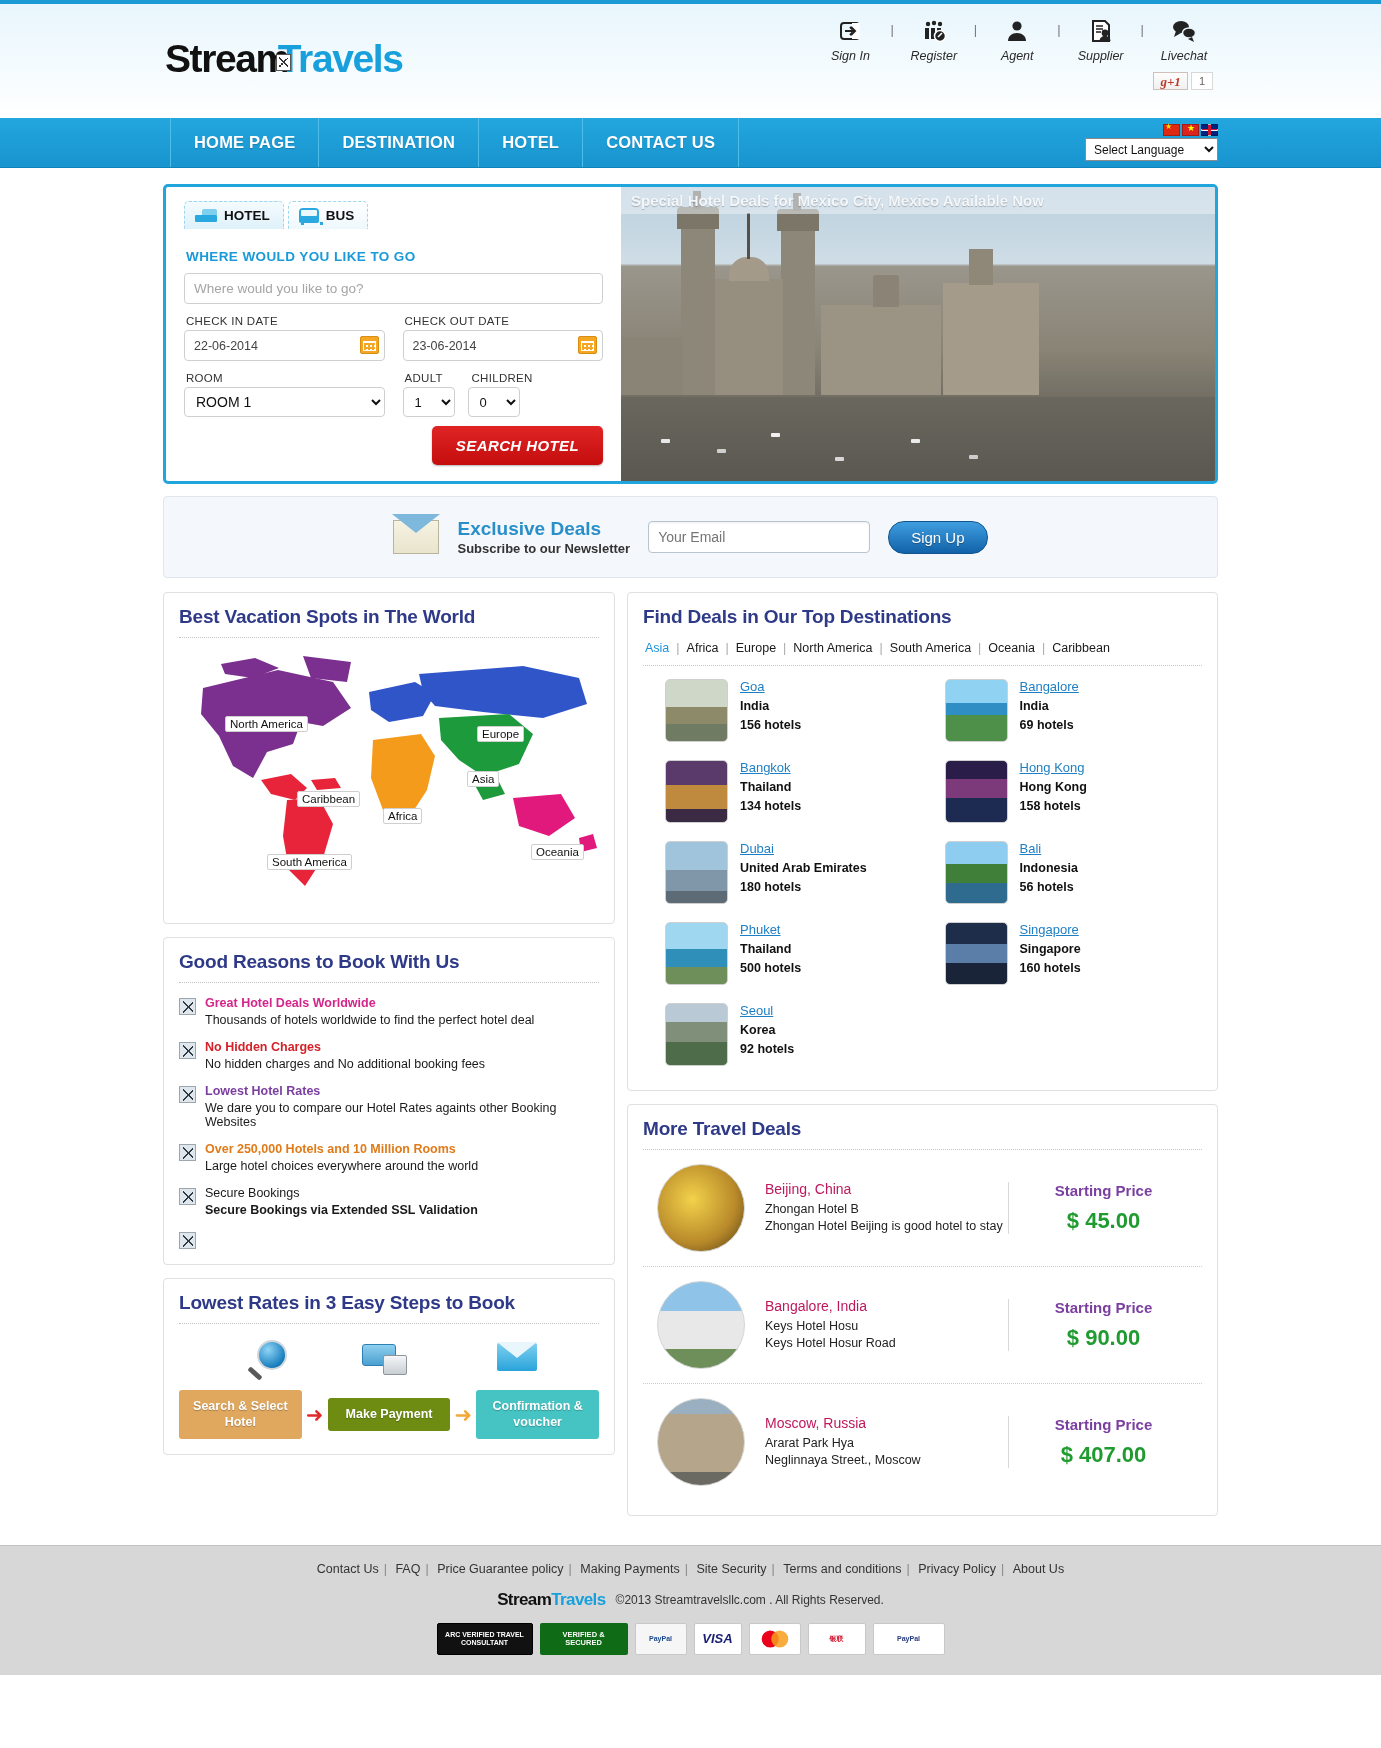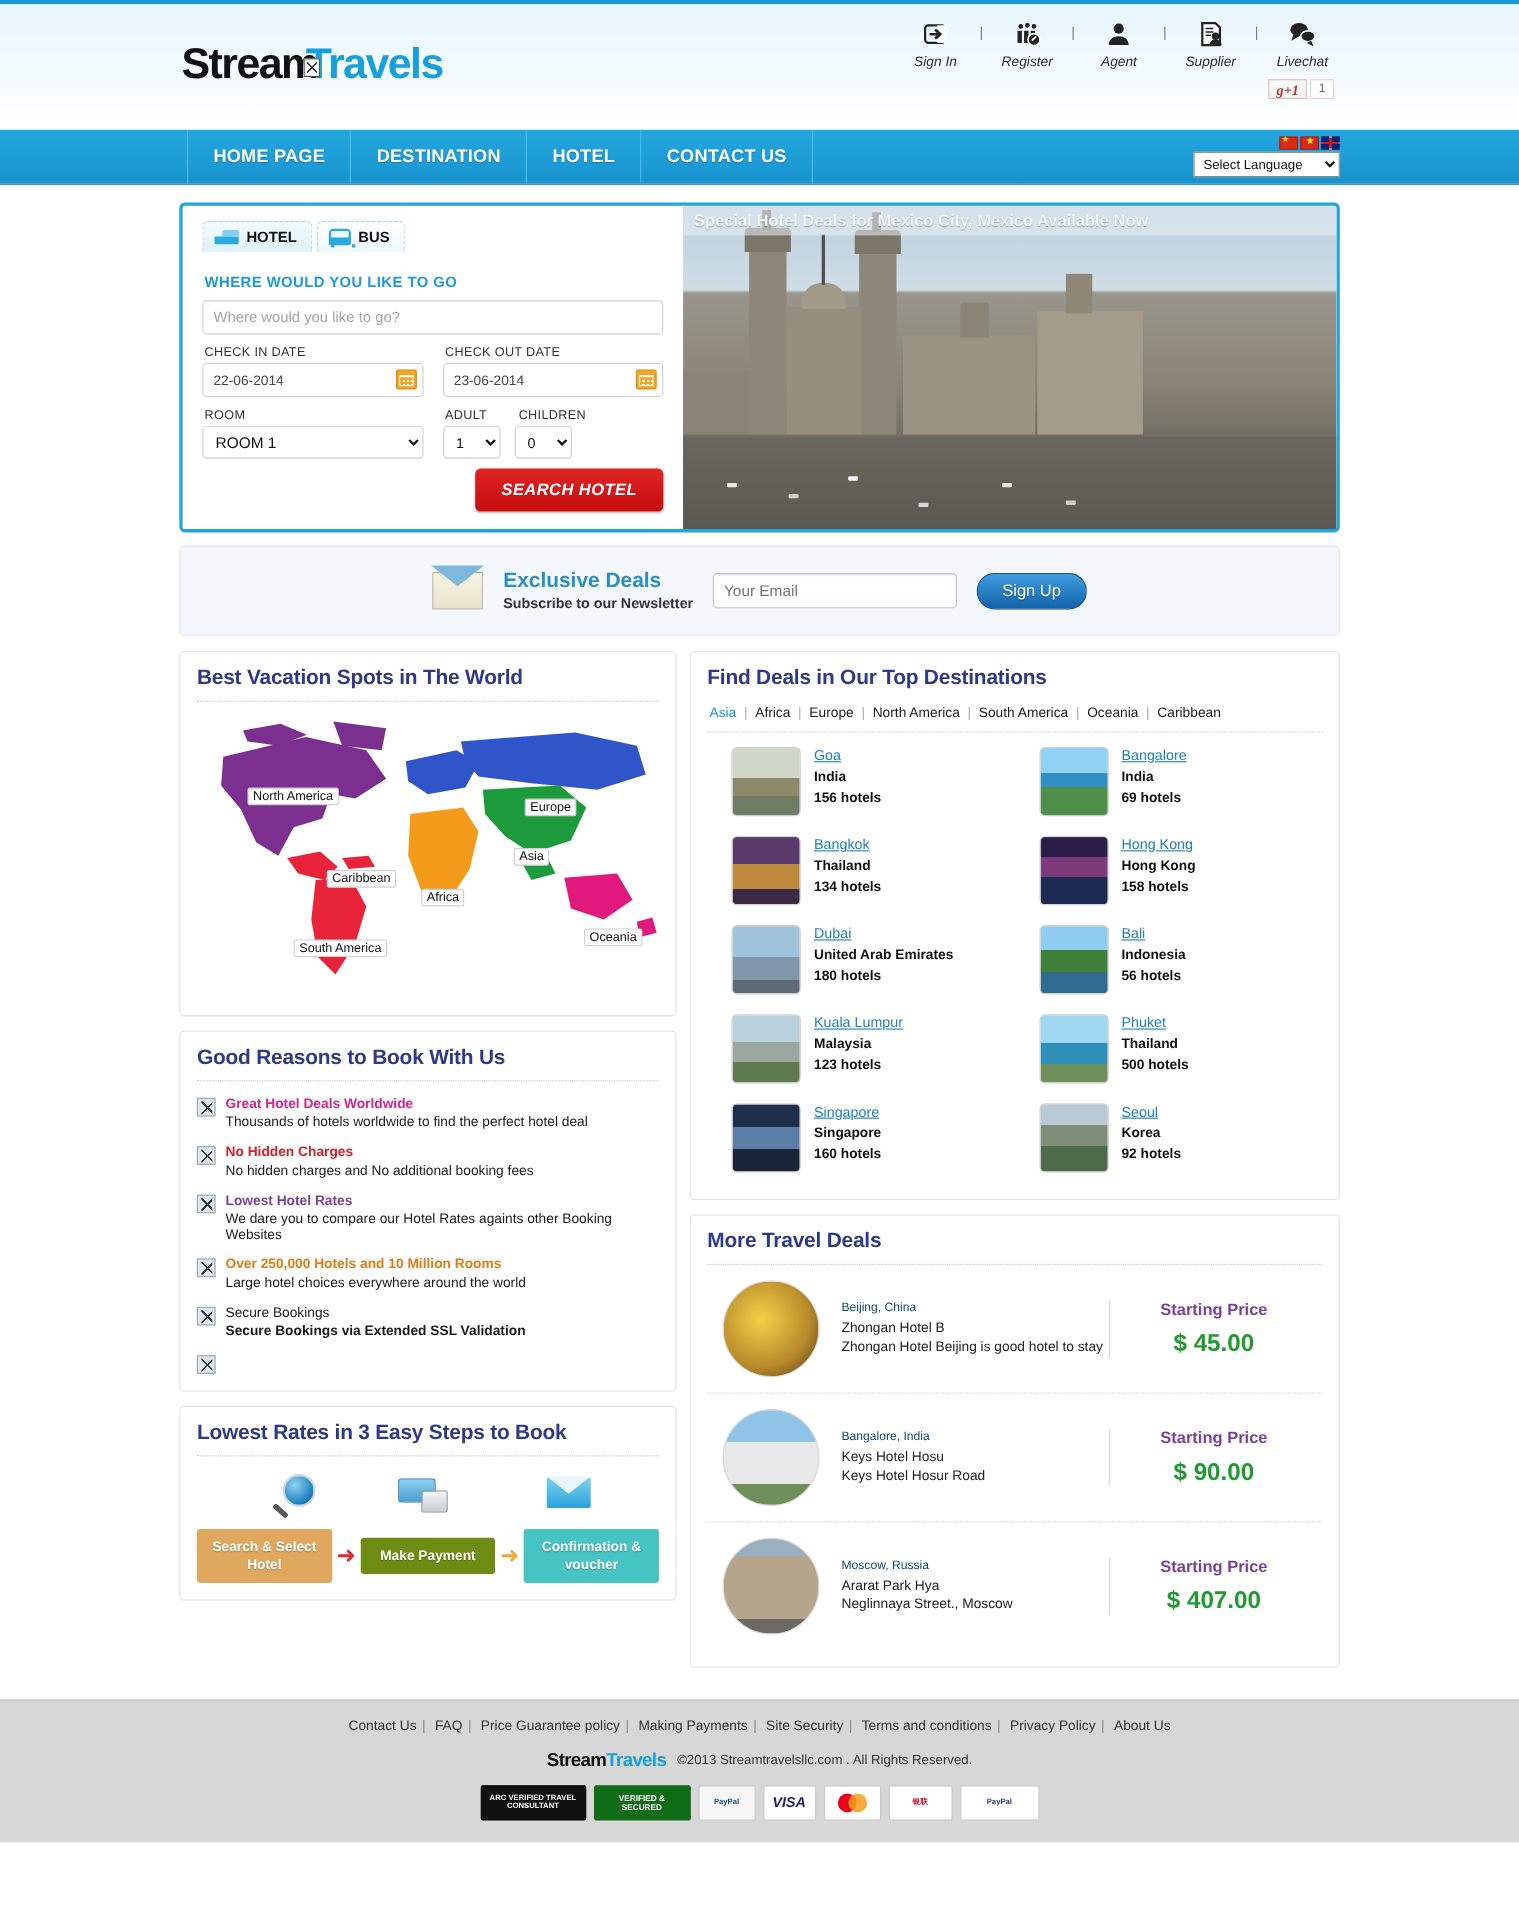--- a/index.html
+++ b/index.html
@@ -341,21 +341,21 @@
   .deal {
     display: flex; align-items: center; padding: 14px 4px 14px 14px;
     border-bottom: 1px dotted #cccccc;
   }
   .deal:last-child { border-bottom: none; }
   .dealthumb {
     width: 88px; height: 88px; border-radius: 50%; flex: none; overflow: hidden;
     border: 1px solid #d5d5d5;
   }
   .dealinfo { flex: 1; padding-left: 20px; }
-  .dealcity { color: #0c4a6e; font-size: 11px; }
+  .dealcity { color: #be185d; font-size: 14px; }
   .dealhotel { font-size: 12.5px; color: #222; margin-top: 5px; }
   .dealaddr { font-size: 12.5px; color: #222; margin-top: 2px; line-height: 1.35; }
   .dealprice {
     width: 190px; border-left: 1px solid #d8d8d8; text-align: center; padding: 0 6px;
   }
   .sp-label { color: #7b3fa0; font-size: 15px; font-weight: bold; }
   .sp-val { color: #1f9b2f; font-size: 22px; font-weight: bold; margin-top: 9px; }
 
   
   .footer {
@@ -772,28 +772,20 @@
 
             <div class="dcard">
               <span class="dthumb" style="background:linear-gradient(#8ecdf0 0 36%,#3f7f3a 36% 68%,#2f6b8f 68% 100%)"></span>
               <div>
                 <a class="dname" href="#">Bali</a>
                 <div class="dcountry">Indonesia</div>
                 <div class="dhotels">56 hotels</div>
               </div>
             </div>
 
-            <div class="dcard">
-              <span class="dthumb" style="background:linear-gradient(#b9d0de 0 40%,#9aa8a0 40% 70%,#5e7a4e 70% 100%)"></span>
-              <div>
-                <a class="dname" href="#">Kuala Lumpur</a>
-                <div class="dcountry">Malaysia</div>
-                <div class="dhotels">123 hotels</div>
-              </div>
-            </div>
 
             <div class="dcard">
               <span class="dthumb" style="background:linear-gradient(#9fd6f0 0 42%,#2f8fb8 42% 72%,#6f8f5a 72% 100%)"></span>
               <div>
                 <a class="dname" href="#">Phuket</a>
                 <div class="dcountry">Thailand</div>
                 <div class="dhotels">500 hotels</div>
               </div>
             </div>
 

